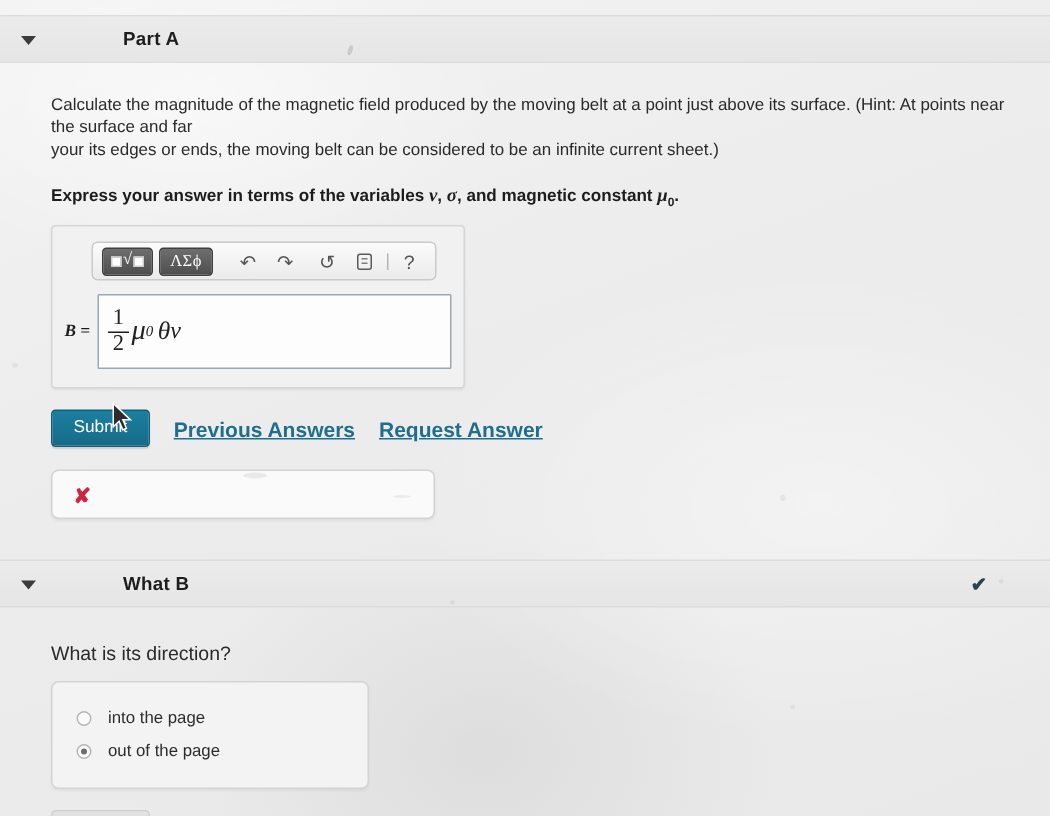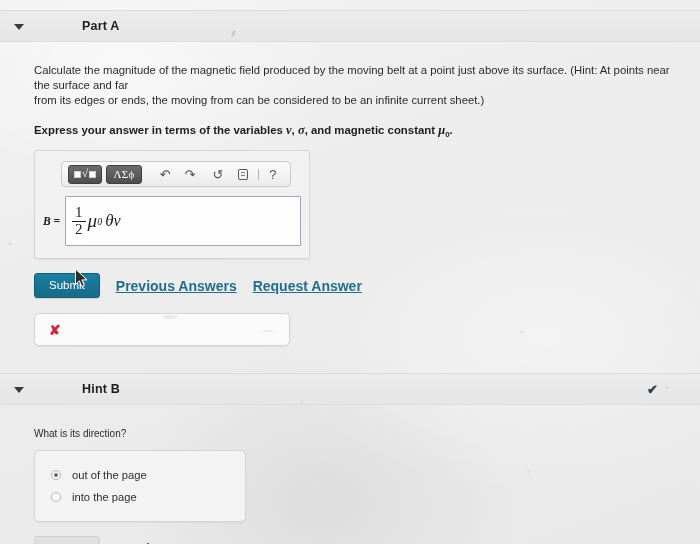--- a/index.html
+++ b/index.html
@@ -233,21 +233,21 @@
     align-items: center;
     padding-left: 14px;
     gap: 12px;
     box-shadow: 0 1px 2px rgba(0,0,0,.06);
   }
   .x-mark { color: #cf2640; font-size: 14px; font-weight: bold; line-height: 1; }
   .fb-text { font-size: 11.4px; font-weight: bold; color: #1c1c1c; }
 
   
   .partb-wrap { margin-top: 27px; }
-  .subq { font-size: 10px; color: #2a2a2a; margin-top: 23px; }
+  .subq { font-size: 13px; color: #2a2a2a; margin-top: 23px; }
   .choice-box {
     margin-top: 11px;
     width: 212px;
     background: #f3f3f3;
     border: 1px solid #d4d4d4;
     border-radius: 5px;
     padding: 13px 0 13px 0;
     box-shadow: 0 1px 2px rgba(0,0,0,.05);
   }
   .choice {
@@ -304,21 +304,21 @@
 
   <div class="part-header part-a-header">
     <span class="caret"></span>
     <span class="part-title">Part A</span>
   </div>
 
   <div class="part-body">
 
     <div class="qtext">
       <span>Calculate the magnitude of the magnetic field produced by the moving belt at a point just above its surface. (</span><span class="hint-word">Hint:</span><span> At points near the surface and far</span><br>
-      <span>from its edges or ends, the moving from can be considered to be an infinite current sheet.)</span>
+      <span>your its edges or ends, the moving belt can be considered to be an infinite current sheet.)</span>
     </div>
 
     <div class="instruction">
       <span>Express your answer in terms of the variables </span><span class="var-it">v</span><span>, </span><span class="var-it">σ</span><span>, and magnetic constant </span><span class="var-it">μ</span><span class="sub0">0</span><span>.</span>
     </div>
 
     <div class="answer-panel">
 
       <div class="mathbar">
         <div class="tbtn">
@@ -359,36 +359,36 @@
 
     <div class="feedback">
       <span class="x-mark">✘</span>
     </div>
 
   </div>
 
   <div class="partb-wrap">
     <div class="part-header part-b-header">
       <span class="caret"></span>
-      <span class="part-title">Hint B</span>
+      <span class="part-title">What B</span>
       <span class="header-check">✔</span>
     </div>
 
     <div class="part-body">
       <div class="subq">What is its direction?</div>
 
       <div class="choice-box">
+        <div class="choice">
+          <span class="radio"></span>
+          <span>into the page</span>
+        </div>
         <div class="choice">
           <span class="radio sel"></span>
           <span>out of the page</span>
         </div>
-        <div class="choice">
-          <span class="radio"></span>
-          <span>into the page</span>
-        </div>
       </div>
 
       <div class="btnrow">
         <button class="submit-btn disabled">Submit</button>
         <span class="link">Previous Answers</span>
       </div>
 
     </div>
   </div>
 

